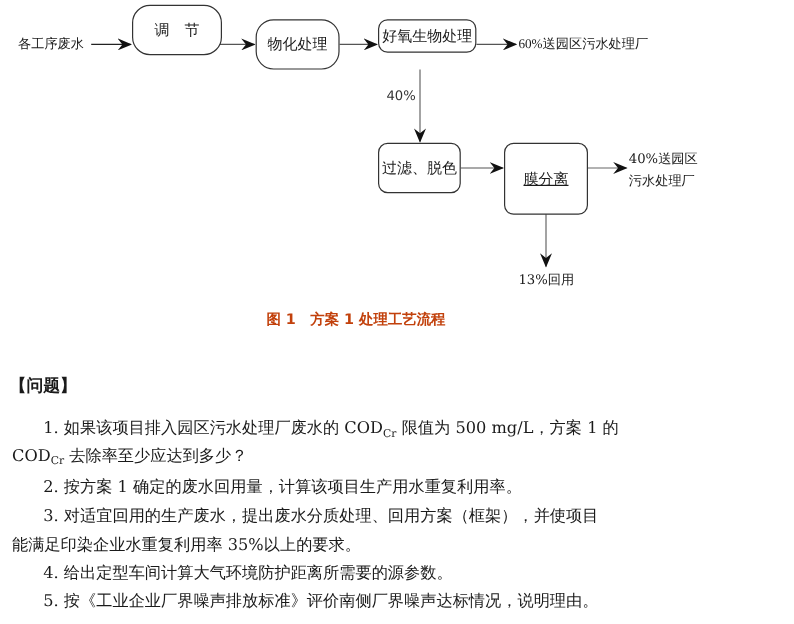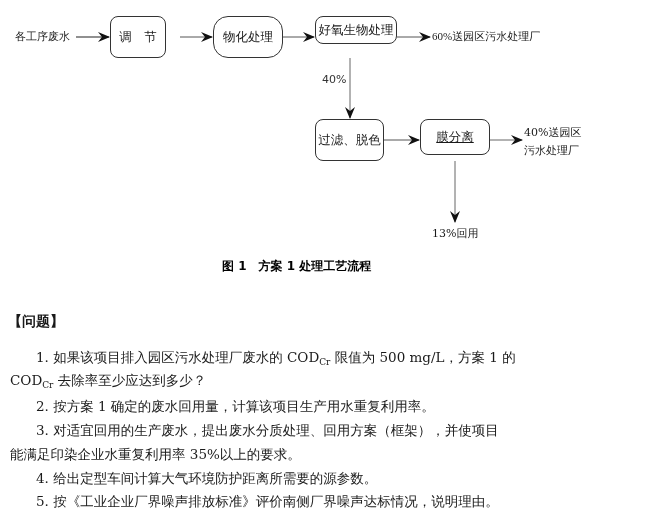--- a/index.html
+++ b/index.html
@@ -4,21 +4,21 @@
   <style>
     html, body { margin: 0; padding: 0; background: #ffffff; }
     body { width: 662px; height: 520px; position: relative; overflow: hidden;
            font-family: "DejaVu Serif", "Liberation Serif", serif; color: #1a1a1a; }
     .abs { position: absolute; white-space: nowrap; }
     .box { position: absolute; border: 1.3px solid #333; border-radius: 8px; background: #fff;
            display: flex; align-items: center; justify-content: center; font-size: 12.5px; box-sizing: border-box; }
     .flowtxt { font-size: 11px; }
     .pct { font-family: "DejaVu Sans", "Liberation Sans", sans-serif; font-size: 11px; color: #333; }
     svg.arrows { position: absolute; left: 0; top: 0; }
-    .caption { font-family: "DejaVu Sans", "Liberation Sans", sans-serif; font-size: 12px; font-weight: bold; color: #000000; }
+    .caption { font-family: "DejaVu Sans", "Liberation Sans", sans-serif; font-size: 12px; font-weight: bold; color: #c2410c; }
     .section { font-family: "DejaVu Sans", "Liberation Sans", sans-serif; font-size: 14px; font-weight: bold; }
     .q { font-size: 13.5px; line-height: 18px; }
     sub { font-size: 9px; vertical-align: -3px; line-height: 0; }
   </style>
 </head>
 <body>
 
 <svg class="arrows" width="662" height="300">
   <defs>
     <marker id="ah" markerWidth="12" markerHeight="10" refX="11" refY="5" orient="auto" markerUnits="userSpaceOnUse">
@@ -30,25 +30,25 @@
   <line x1="283" y1="37" x2="314" y2="37" stroke="#555" stroke-width="1" marker-end="url(#ah)"></line>
   <line x1="397" y1="37" x2="430" y2="37" stroke="#555" stroke-width="1" marker-end="url(#ah)"></line>
   <line x1="350" y1="58" x2="350" y2="118" stroke="#666" stroke-width="1" marker-end="url(#ah)"></line>
   <line x1="384" y1="140" x2="419" y2="140" stroke="#555" stroke-width="1" marker-end="url(#ah)"></line>
   <line x1="490" y1="140" x2="522" y2="140" stroke="#666" stroke-width="1" marker-end="url(#ah)"></line>
   <line x1="455" y1="161" x2="455" y2="222" stroke="#666" stroke-width="1" marker-end="url(#ah)"></line>
 </svg>
 
 <div class="abs flowtxt" style="left:15px; top:29px;">各工序废水</div>
 
-<div class="box" style="left:110px; top:16px; width:56px; height:42px;">调　节</div>
+<div class="box" style="left:110px; top:4px; width:75px; height:42px;border-radius:15px;">调　节</div>
 <div class="box" style="left:213px; top:16px; width:70px; height:42px;border-radius:15px;">物化处理</div>
 <div class="box" style="left:315px; top:16px; width:82px; height:28px;">好氧生物处理</div>
 <div class="box" style="left:315px; top:119px; width:69px; height:42px;">过滤、脱色</div>
-<div class="box" style="left:420px; top:119px; width:70px; height:36px;text-decoration:underline;">膜分离</div>
+<div class="box" style="left:420px; top:119px; width:70px; height:60px;text-decoration:underline;">膜分离</div>
 
 <div class="abs flowtxt" style="left:432px; top:29px;font-family:Liberation Serif, serif;">60%送园区污水处理厂</div>
 <div class="abs pct" style="left:322px; top:73px;">40%</div>
 <div class="abs flowtxt" style="left:524px; top:124px; line-height:18px;">
   <div>40%送园区</div>
   <div>污水处理厂</div>
 </div>
 <div class="abs flowtxt" style="left:432px; top:226px;">13%回用</div>
 
 <div class="abs caption" style="left:222px; top:258px;">图 1　方案 1 处理工艺流程</div>

